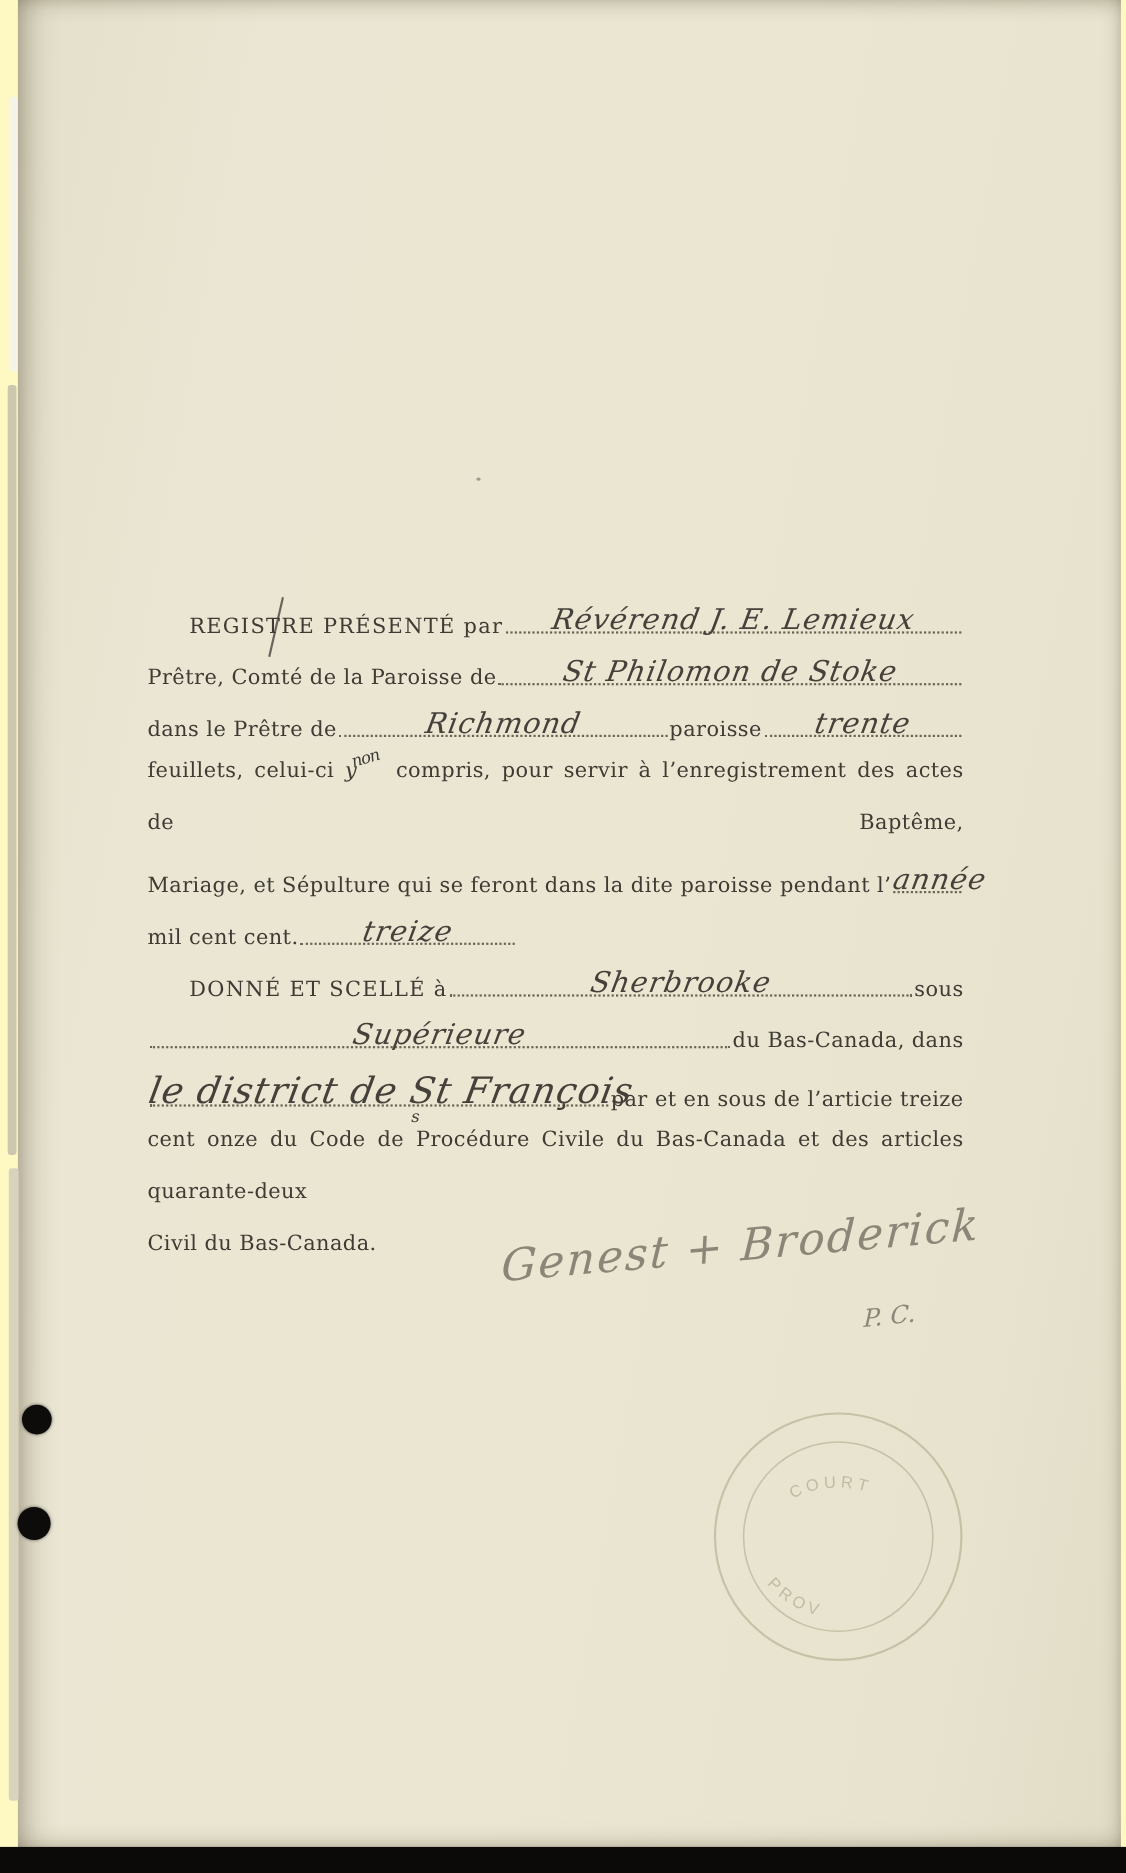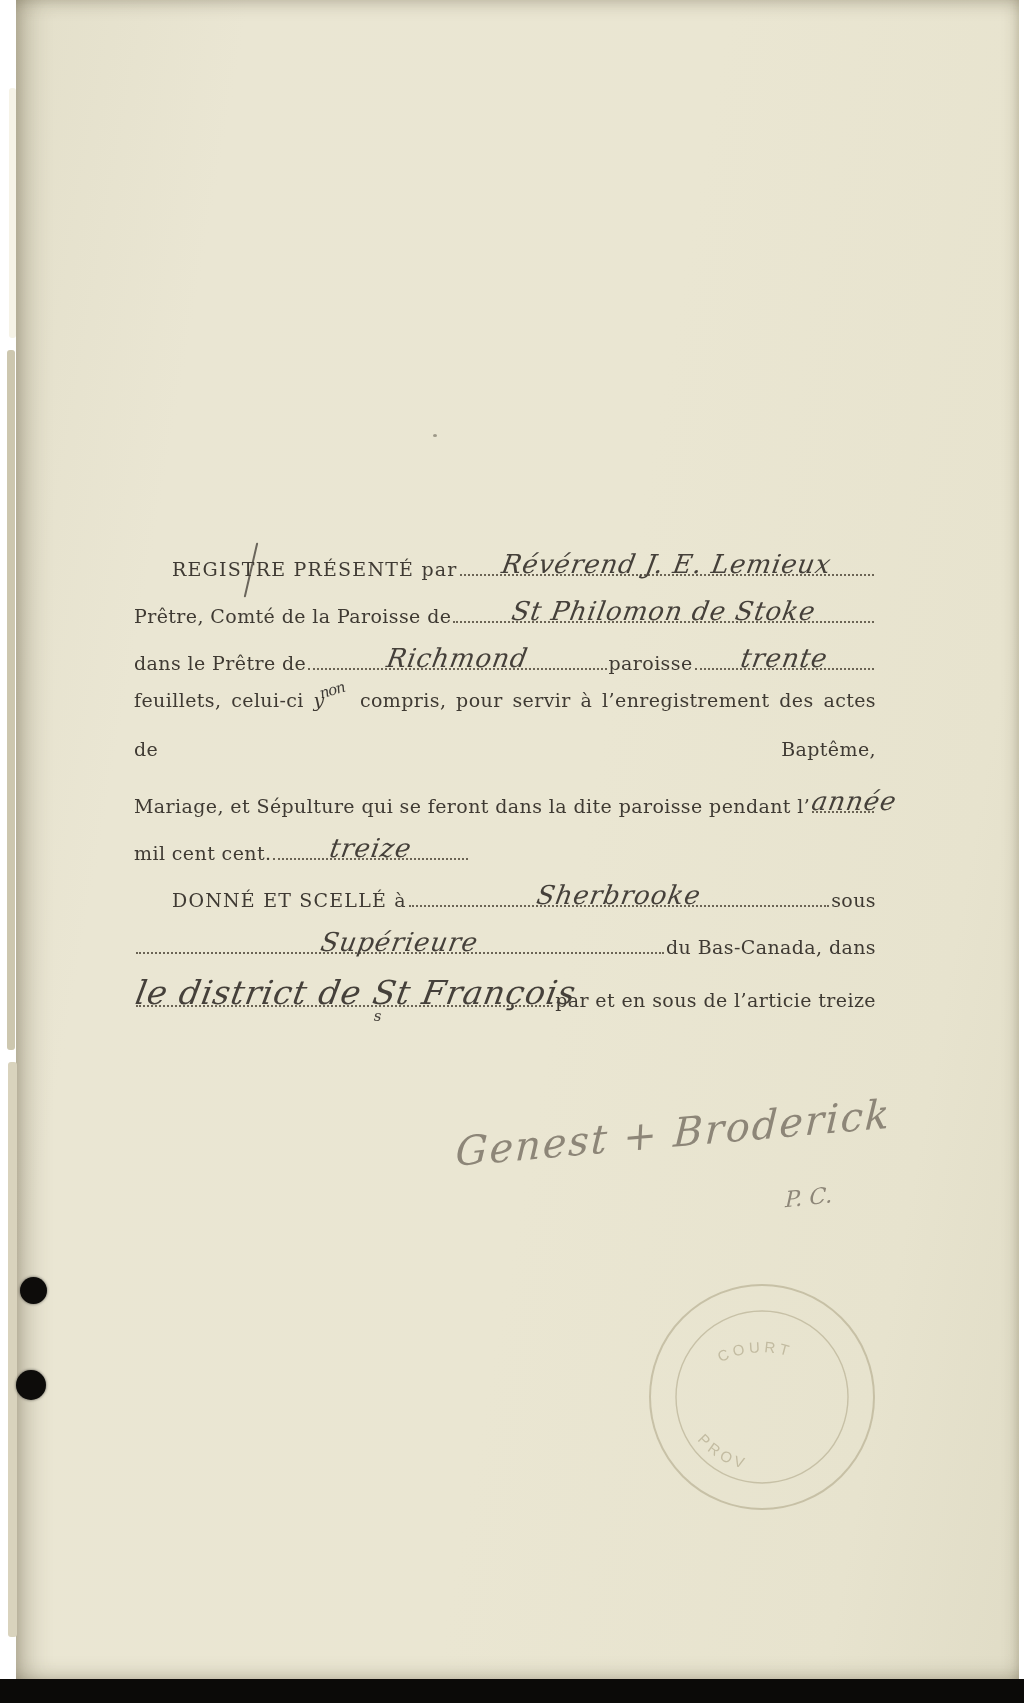--- a/index.html
+++ b/index.html
@@ -1,17 +1,17 @@
 <!DOCTYPE html>
 <html><head>
 <meta charset="utf-8">
 <style>
   html,body{margin:0;padding:0;}
   body{background:#14120f;font-family:"DejaVu Serif",serif;}
-  .scan{position:relative;width:1024px;height:1703px;background:#ffffff;overflow:hidden;}
+  .scan{position:relative;width:1024px;height:1703px;background:#fef9c3;overflow:hidden;}
 
   
   .page{position:absolute;left:16px;top:0;right:5px;bottom:22px;
     background:linear-gradient(100deg,#e3dfca 0%,#eae6d3 18%,#eae6d2 55%,#e7e3ce 85%,#e0dcc6 100%);
     box-shadow:inset 22px 0 30px -18px rgba(70,60,35,.45),
                inset -10px 0 18px -12px rgba(70,60,35,.35),
                inset 0 14px 22px -16px rgba(70,60,35,.30),
                inset 0 -16px 24px -18px rgba(70,60,35,.40);}
 
   
@@ -127,22 +127,28 @@
     <div class="fline">
       <span class="fill"><span class="hw">Supérieure</span></span>
       <span class="plabel">du Bas-Canada, dans</span>
     </div>
 
     <div class="fline" style="min-height:53px;">
       <span class="fill"><span class="hw hw-big">le district de St François</span><span class="annotation">s</span></span>
       <span class="plabel">par et en sous de l’articie treize</span>
     </div>
 
+    <div class="pline justify">
+      <span>cent onze du Code de Procédure Civile du Bas-Canada et des articles quarante-deux</span>
+    </div>
 
 
+    <div class="pline">
+      <span>Civil du Bas-Canada.</span>
+    </div>
 
   </div>
 
   <div class="signature">
     <div class="sig-name">Genest + Broderick</div>
     <div class="sig-initials">P. C.</div>
   </div>
 
   <svg class="seal" viewBox="0 0 235 235">
     <circle cx="117" cy="117" r="112" stroke-width="2"></circle>

